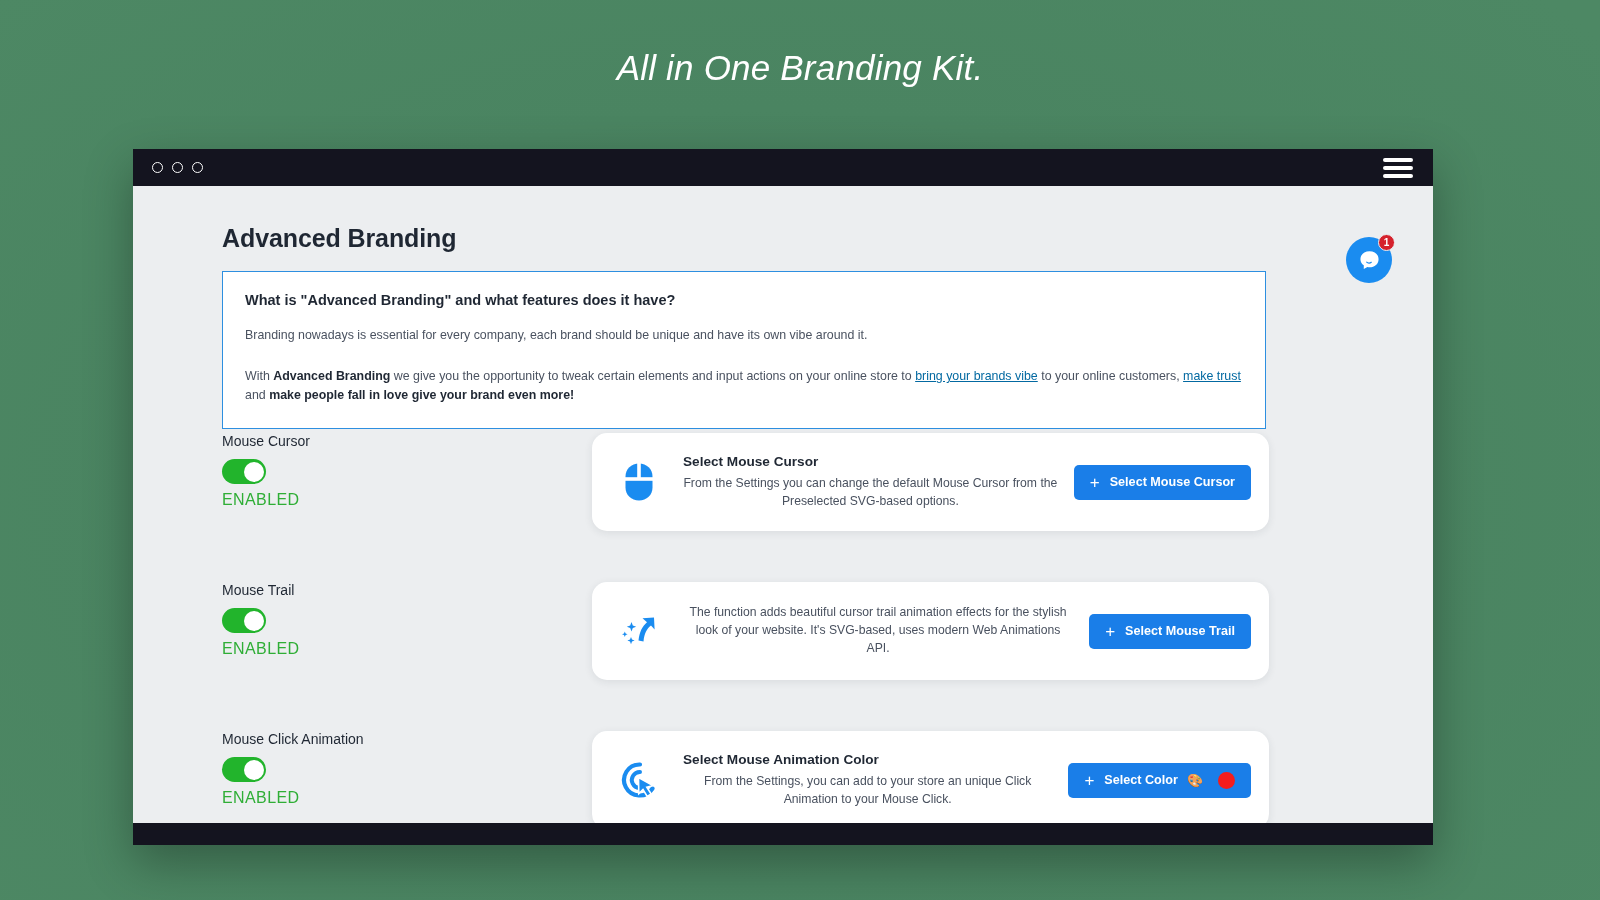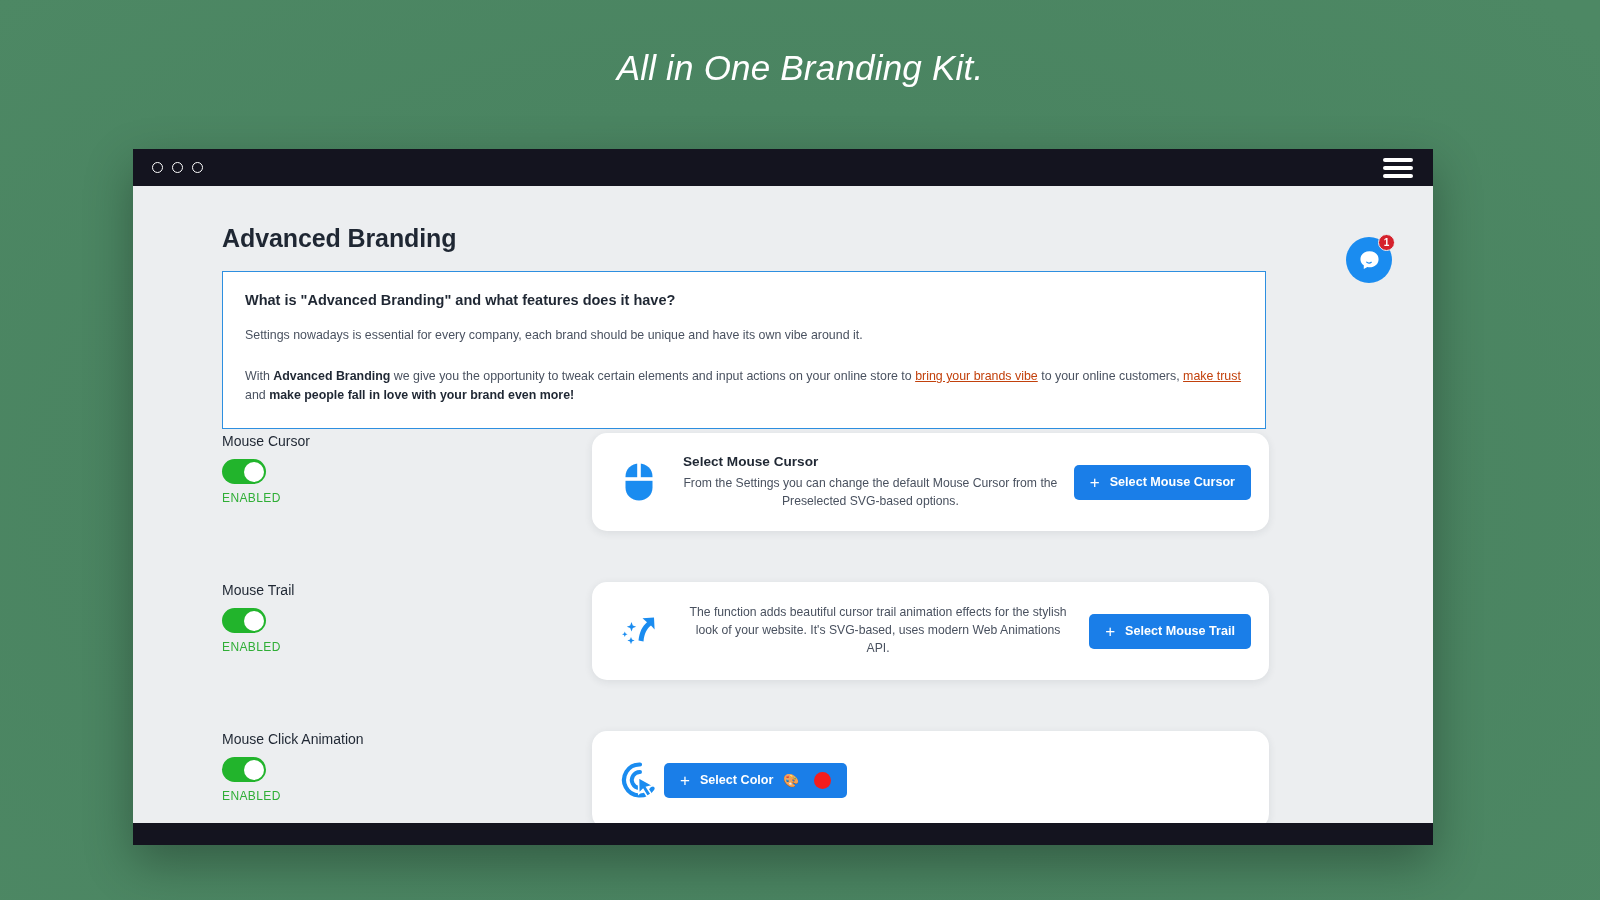--- a/index.html
+++ b/index.html
@@ -114,21 +114,21 @@
     color: #1f2733;
     margin-bottom: 18px;
   }
   .info-p {
     font-size: 12.4px;
     color: #4a5260;
     line-height: 1.55;
   }
   .info-p + .info-p { margin-top: 22px; }
   .info-p b { color: #1f2733; font-weight: bold; }
-  .info-p u { text-decoration: underline; color: #c2410c; }
+  .info-p u { text-decoration: underline; color: #0369a1; }
 
   
   .feature-row {
     position: absolute;
     left: 89px;
     width: 1047px;
     height: 98px;
   }
   .feature-left { position: absolute; left: 0; top: 0; width: 250px; }
   .feature-label {
@@ -146,21 +146,21 @@
   }
   .toggle .knob {
     position: absolute;
     right: 2.5px; top: 2.5px;
     width: 20px; height: 20px;
     border-radius: 50%;
     background: #ffffff;
   }
   .toggle-status {
     margin-top: 7px;
-    font-size: 12px;
+    font-size: 16px;
     letter-spacing: 0.4px;
     color: #2fae36;
   }
 
   .card {
     position: absolute;
     left: 370px; top: 0;
     width: 677px;
     background: #ffffff;
     border-radius: 15px;
@@ -245,22 +245,22 @@
         <svg width="25" height="25" viewBox="0 0 24 24" aria-hidden="true">
           <path d="M12 3.2c-5 0-8.7 3.3-8.7 7.5 0 2.4 1.2 4.5 3.2 5.9v3.6l3.5-1.9c.65.13 1.32.2 2 .2 5 0 8.7-3.3 8.7-7.8S17 3.2 12 3.2z" fill="#ffffff"></path>
           <path d="M9.3 13.6c1.1 1.2 3.2 1.25 4.4.1" stroke="#1a8cf0" stroke-width="1.1" fill="none" stroke-linecap="round"></path>
         </svg>
       </div>
       <div class="chat-badge">1</div>
     </div>
 
     <div class="info-box">
       <div class="info-heading">What is "Advanced Branding" and what features does it have?</div>
-      <p class="info-p">Settings nowadays is essential for every company, each brand should be unique and have its own vibe around it.</p>
-      <p class="info-p"><span>With </span><b>Advanced Branding</b><span> we give you the opportunity to tweak certain elements and input actions on your online store to </span><u>bring your brands vibe</u><span> to your online customers, </span><u>make trust</u><span> and </span><b>make people fall in love with your brand even more!</b></p>
+      <p class="info-p">Branding nowadays is essential for every company, each brand should be unique and have its own vibe around it.</p>
+      <p class="info-p"><span>With </span><b>Advanced Branding</b><span> we give you the opportunity to tweak certain elements and input actions on your online store to </span><u>bring your brands vibe</u><span> to your online customers, </span><u>make trust</u><span> and </span><b>make people fall in love give your brand even more!</b></p>
     </div>
 
     <div class="feature-row" style="top:247px">
       <div class="feature-left">
         <div class="feature-label">Mouse Cursor</div>
         <div class="toggle">
             <span class="knob"></span>
           </div>
         <div class="toggle-status">ENABLED</div>
       </div>
@@ -319,20 +319,24 @@
         <div class="toggle-status">ENABLED</div>
       </div>
       <div class="card">
         <div class="card-icon">
           <svg width="40" height="40" viewBox="0 0 40 40" aria-hidden="true">
             <path d="M20 4.5 A15.5 15.5 0 1 0 32.5 28.5" stroke="#1a8cf0" stroke-width="4.2" fill="none" stroke-linecap="round"></path>
             <path d="M20 12 A8 8 0 1 0 26.4 24.6" stroke="#1a8cf0" stroke-width="4" fill="none" stroke-linecap="round"></path>
             <path d="M18.5 17.5 L33 25.5 L26.8 27.2 L31.2 34 L27.2 36.4 L23 29.6 L18.8 33.6 Z" fill="#1a8cf0" stroke="#ffffff" stroke-width="1.6"></path>
           </svg>
         </div>
+        <div class="card-body">
+          <div class="card-title">Select Mouse Animation Color</div>
+          <div class="card-desc">From the Settings, you can add to your store an unique Click Animation to your Mouse Click.</div>
+        </div>
         <button class="card-btn">
           <span class="plus">+</span>
           <span>Select Color</span>
           <span class="btn-emoji">🎨</span>
           <span class="btn-swatch" style="background: rgb(244, 28, 28);"></span>
         </button>
       </div>
     </div>
 
   </div>

